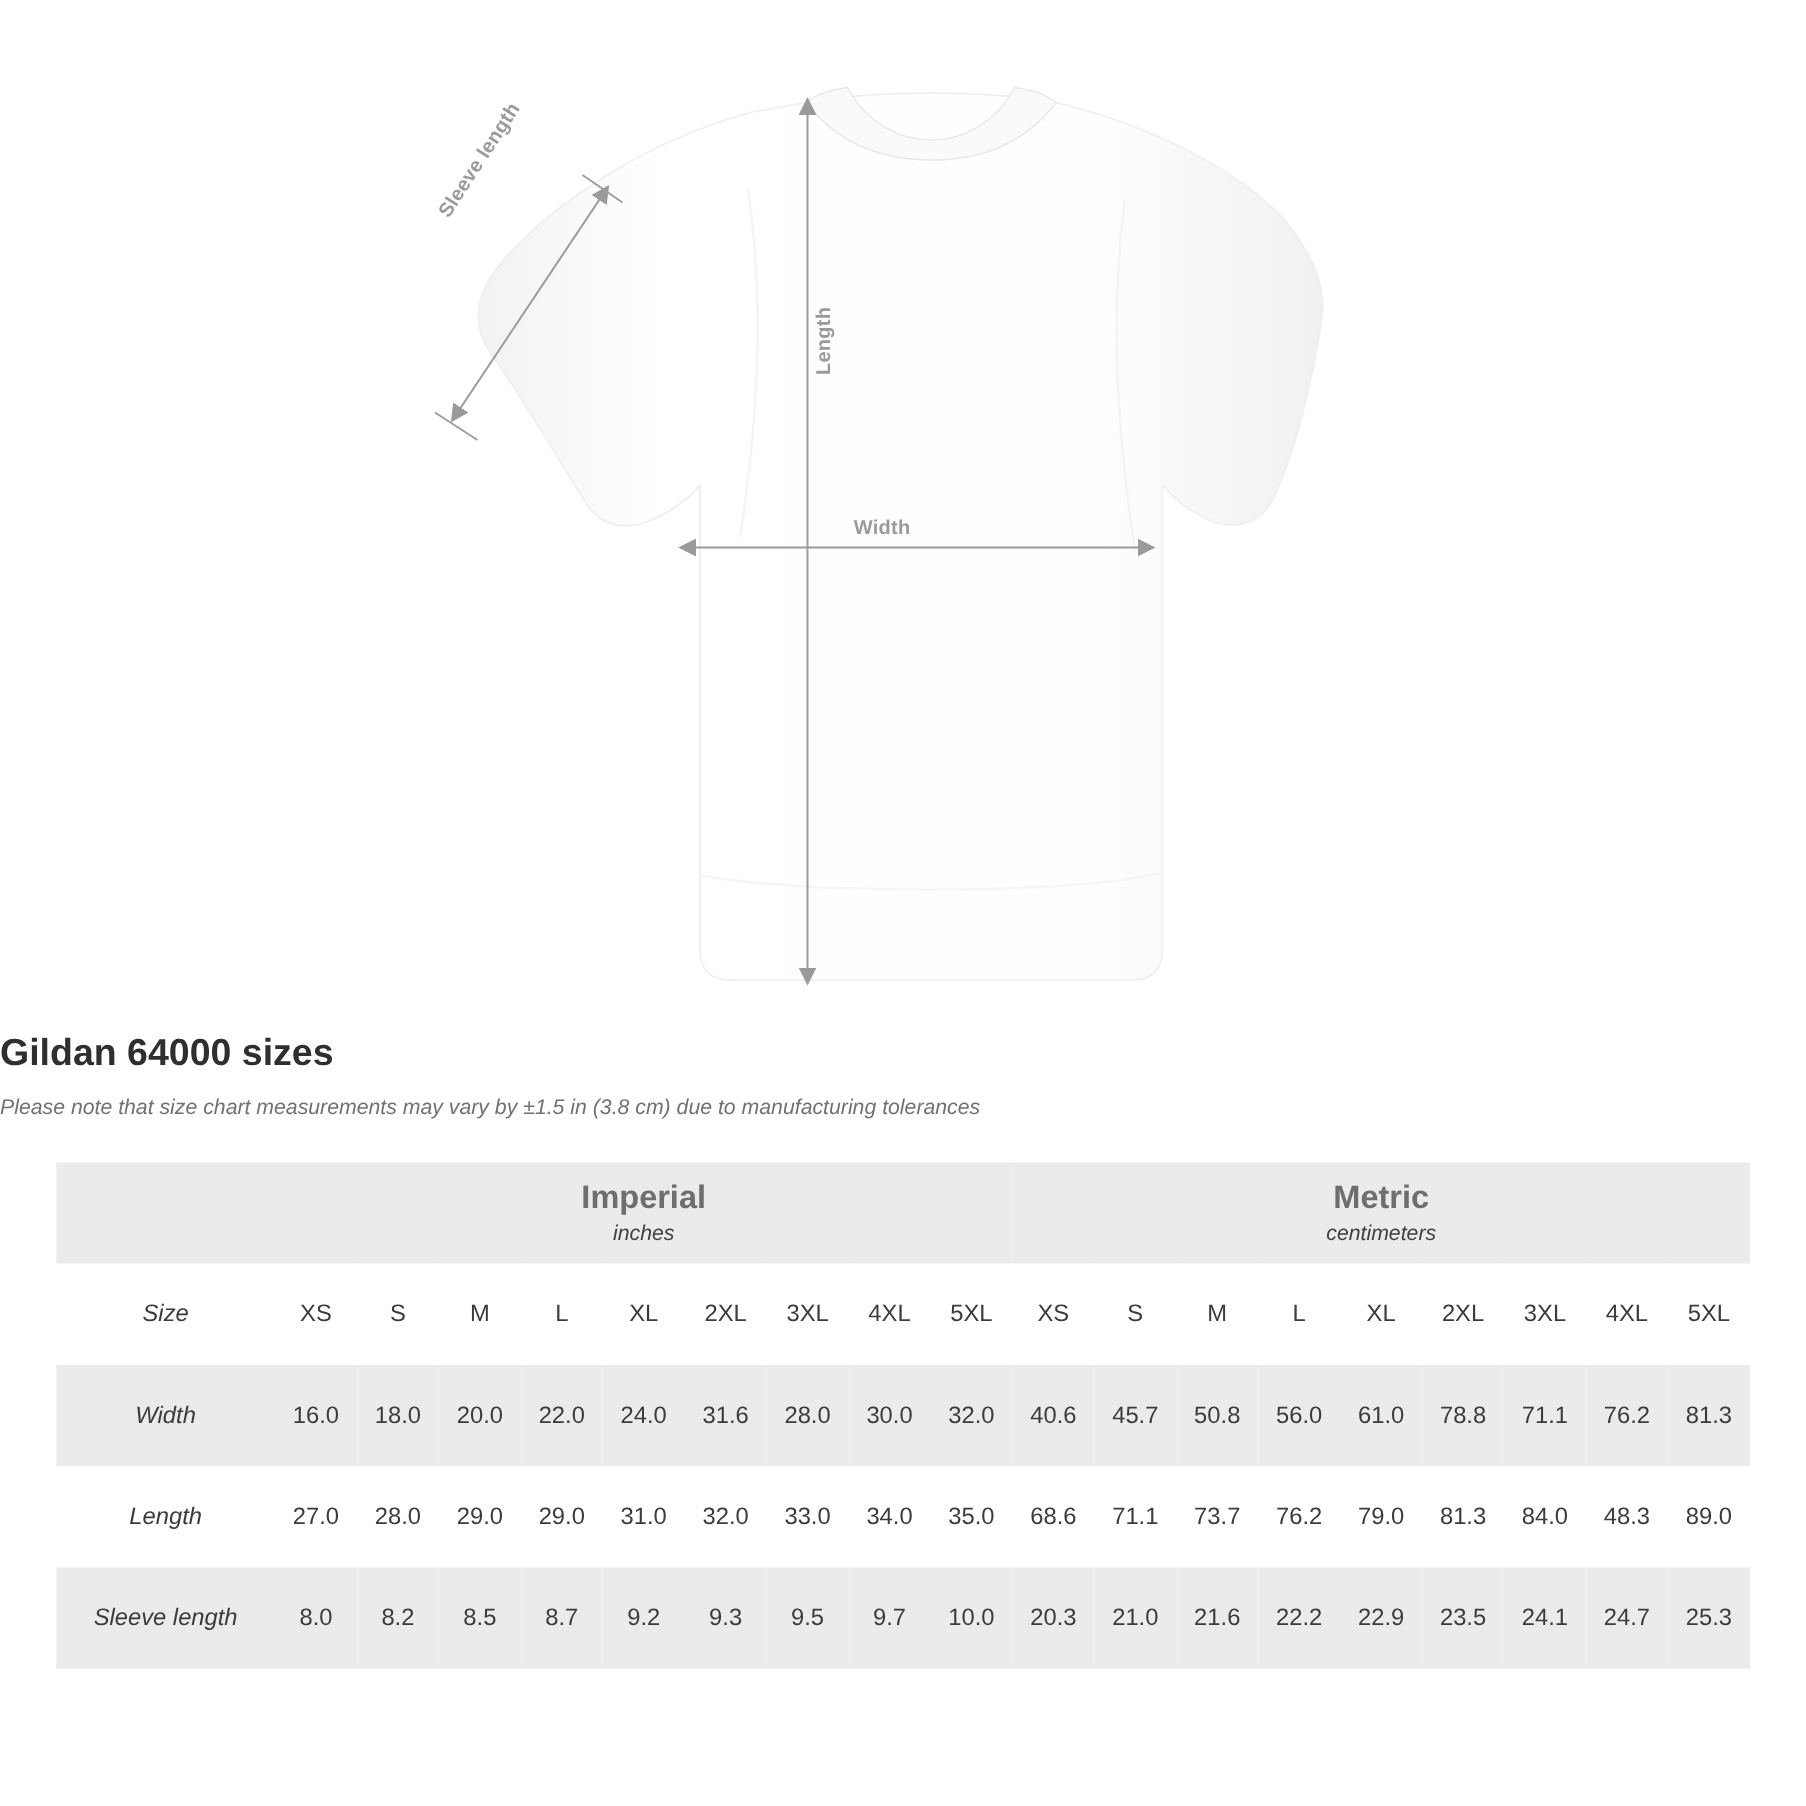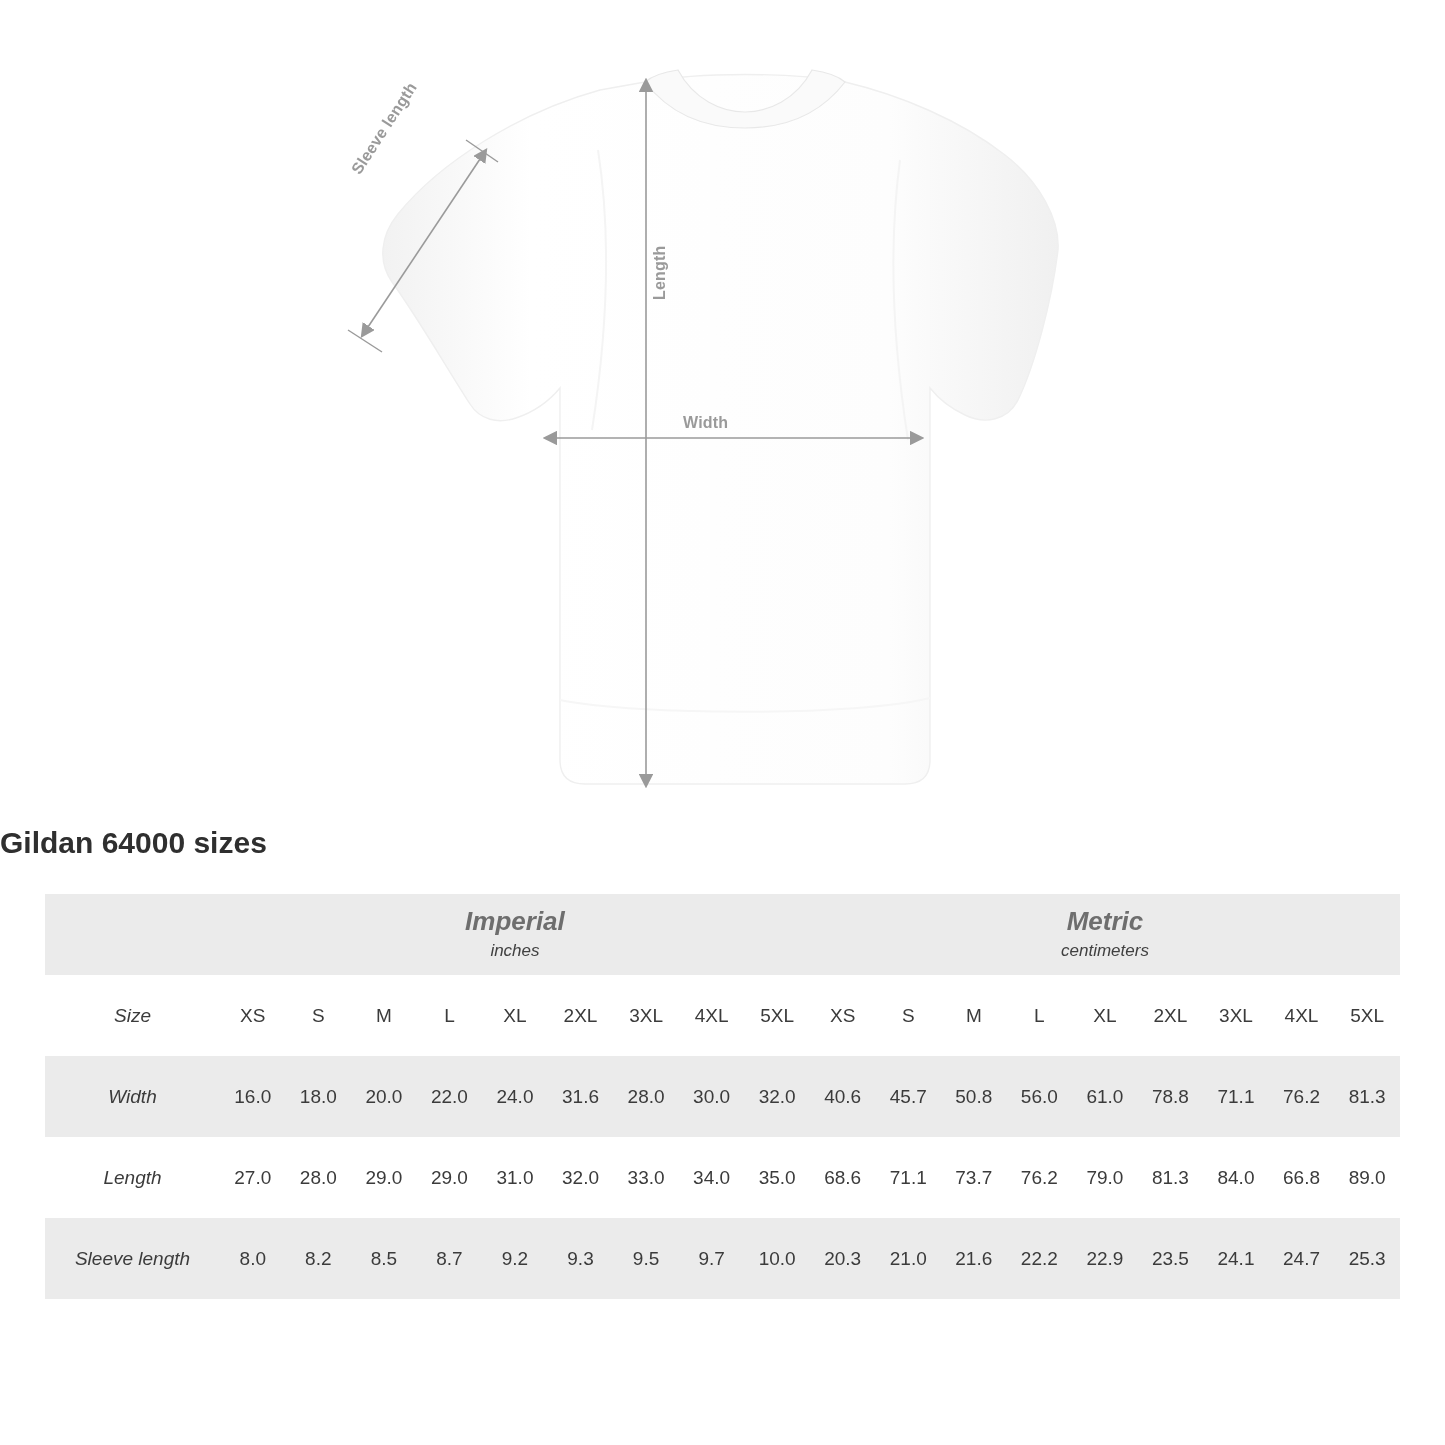--- a/index.html
+++ b/index.html
@@ -93,21 +93,20 @@
     height: 81px;
     vertical-align: middle;
   }
   .unit-head {
     background: #ebebeb;
     height: 116px;
   }
   .unit-name {
     font-size: 26px;
     font-weight: bold;
-    font-style: italic;
     color: #6e6e6e;
     line-height: 1.25;
   }
   .unit-sub {
     font-size: 17px;
     font-style: italic;
     color: #404040;
     line-height: 1.6;
   }
   tr.row-white td { background: #ffffff; }
@@ -187,20 +186,21 @@
       <line x1="545" y1="438" x2="922" y2="438" stroke="#9a9a9a" stroke-width="1.6" marker-start="url(#arrowStart)" marker-end="url(#arrowEnd)"></line>
     </svg>
 
     <div class="dim-label" id="label-sleeve">Sleeve length</div>
     <div class="dim-label" id="label-length">Length</div>
     <div class="dim-label" id="label-width">Width</div>
   </div>
 
   <div class="title-block">
     <h1 class="chart-title">Gildan 64000 sizes</h1>
+    <p class="chart-note">Please note that size chart measurements may vary by ±1.5 in (3.8 cm) due to manufacturing tolerances</p>
   </div>
 
   <div class="table-wrap">
     <table class="size-table">
       <tbody>
         <tr>
           <td class="unit-head rowhead"></td>
           <td class="unit-head" colspan="9">
             <div class="unit-name">Imperial</div>
             <div class="unit-sub">inches</div>
@@ -266,21 +266,21 @@
           <td class="col-cell">33.0</td>
           <td class="col-cell">34.0</td>
           <td class="col-cell">35.0</td>
           <td class="col-cell">68.6</td>
           <td class="col-cell">71.1</td>
           <td class="col-cell">73.7</td>
           <td class="col-cell">76.2</td>
           <td class="col-cell">79.0</td>
           <td class="col-cell">81.3</td>
           <td class="col-cell">84.0</td>
-          <td class="col-cell">66.8</td>
+          <td class="col-cell">48.3</td>
           <td class="col-cell">89.0</td>
         </tr>
 
         <tr class="row-grey">
           <td class="rowhead">Sleeve length</td>
           <td class="col-cell">8.0</td>
           <td class="col-cell">8.2</td>
           <td class="col-cell">8.5</td>
           <td class="col-cell">8.7</td>
           <td class="col-cell">9.2</td>

